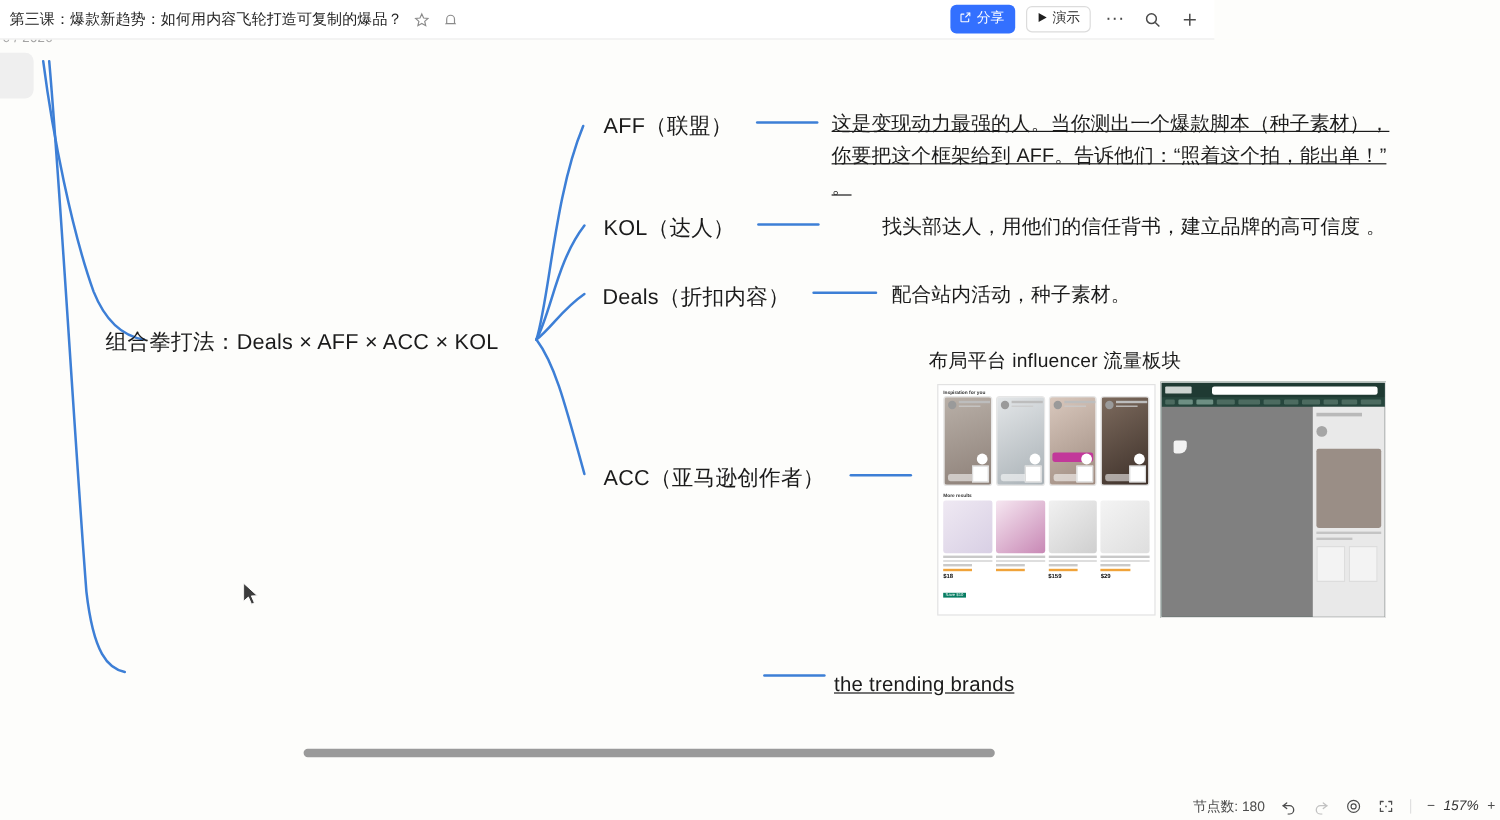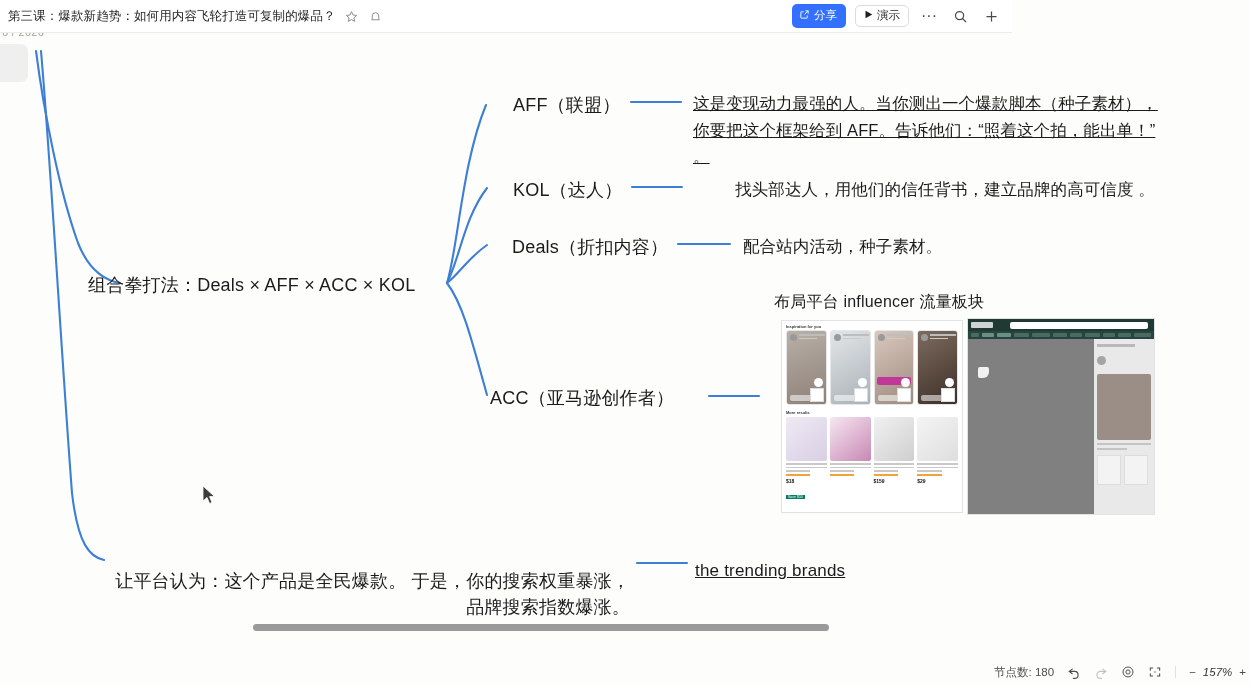--- a/index.html
+++ b/index.html
@@ -78,21 +78,21 @@
   }
   .edges { position: absolute; inset: 0; width: 1250px; height: 617px; }
 
   .node {
     position: absolute;
     color: #1b1b1b;
     line-height: 1.45;
     white-space: pre;
   }
   .node-main { font-size: 18px; letter-spacing: .2px; text-align: right; }
-  .node-branch { font-size: 18px; letter-spacing: .2px; margin-left: 10px; }
+  .node-branch { font-size: 18px; letter-spacing: .2px; }
   .node-detail { font-size: 16.5px; letter-spacing: .1px; line-height: 1.62; }
   .node-caption { font-size: 16px; letter-spacing: .2px; color: #1b1b1b; }
   .node-latin { font-size: 17px; letter-spacing: .2px; }
 
   
   .shot {
     position: absolute;
     background: #fff;
     border: 1px solid #e2e2e2;
     overflow: hidden;
@@ -255,26 +255,24 @@
   <div class="node node-detail" style="left:693px; top:57px; width:545px;text-decoration:underline;">这是变现动力最强的人。当你测出一个爆款脚本（种子素材），
 你要把这个框架给到 AFF。告诉他们：“照着这个拍，能出单！”
 。</div>
 
   <div class="node node-branch" style="left:503px; top:144px;">KOL（达人）</div>
   <div class="node node-detail" style="left:695px; top:143px; width:500px;text-align:center;">找头部达人，用他们的信任背书，建立品牌的高可信度 。</div>
 
   <div class="node node-branch" style="left:502px; top:201px;">Deals（折扣内容）</div>
   <div class="node node-detail" style="left:743px; top:200px; width:400px;">配合站内活动，种子素材。</div>
 
-  <div class="node node-branch" style="left:480px; top:352px;">ACC（亚马逊创作者）</div>
+  <div class="node node-branch" style="left:503px; top:352px;">ACC（亚马逊创作者）</div>
 
   <div class="node node-caption" style="left:774px; top:257px;">布局平台 influencer 流量板块</div>
 
-  <div class="node node-main" style="left:90px; top:535px; width:540px;">让平台认为：这个产品是全民爆款。 于是，你的搜索权重暴涨，
-品牌搜索指数爆涨。</div>
   <div class="node node-latin" style="left:695px; top:526px;text-decoration:underline;">the trending brands</div>
 
   <div class="shot shot-a">
     <div class="sa-head">Inspiration for you</div>
     <div class="sa-reels">
       <div class="sa-reel" style="background:linear-gradient(160deg,#b9b0a8,#8d8078);">
         <div class="av"></div>
           <div class="nm"></div>
           <div class="nm2"></div>
         <div class="dots"></div>

